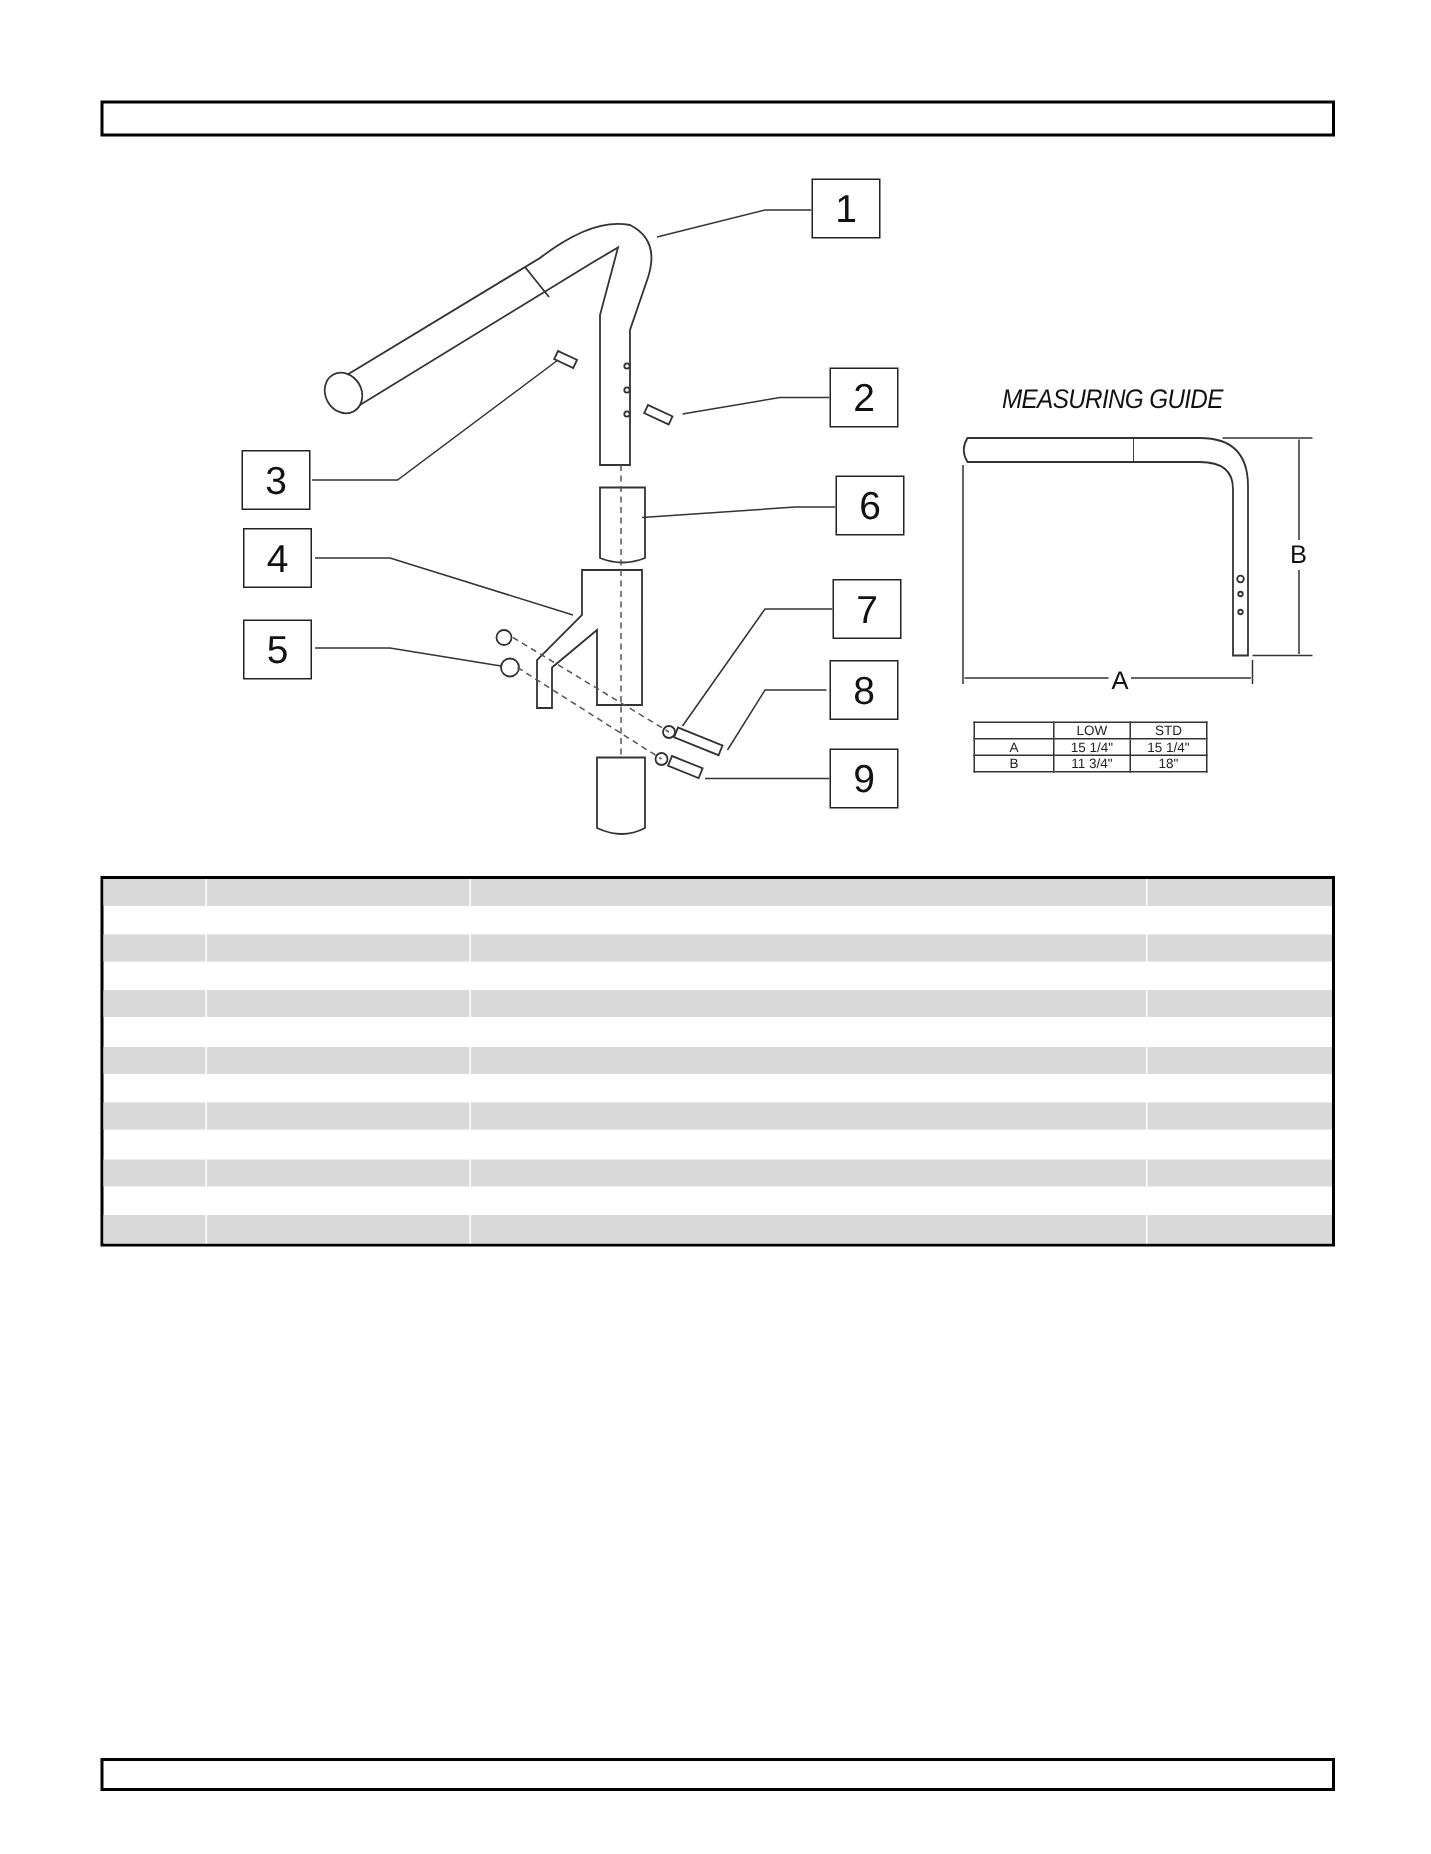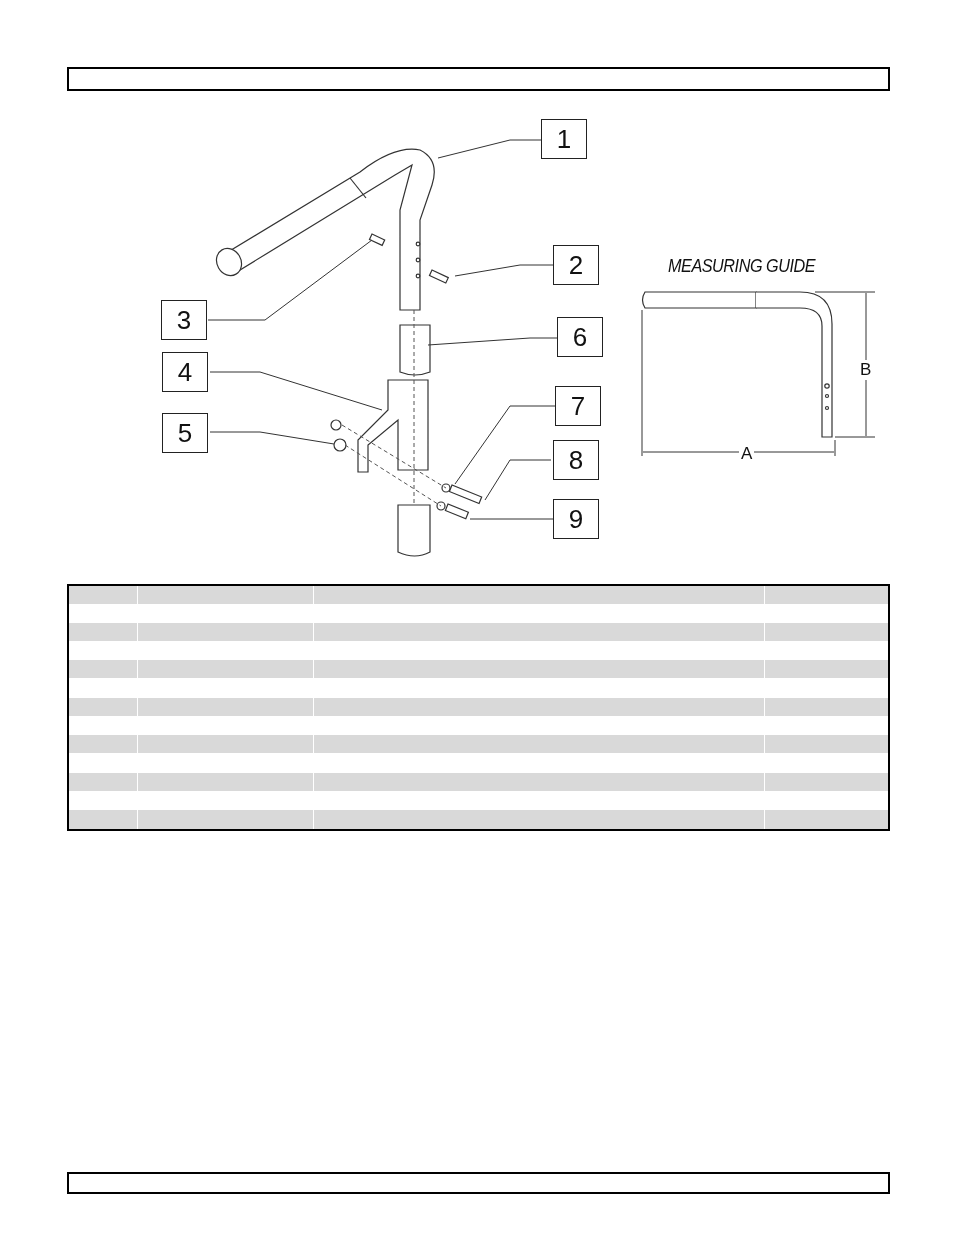--- a/index.html
+++ b/index.html
@@ -95,20 +95,39 @@
   <div class="callout" style="left:162px;top:413px;">5</div>
   <div class="callout" style="left:557px;top:317px;">6</div>
   <div class="callout" style="left:555px;top:386px;">7</div>
   <div class="callout" style="left:553px;top:440px;">8</div>
   <div class="callout" style="left:553px;top:499px;">9</div>
 
   <div class="guide-title">MEASURING GUIDE</div>
   <div class="dim-label" style="left:739px;top:444px;background:#fff;padding:0 2px;">A</div>
   <div class="dim-label" style="left:858px;top:360px;background:#fff;padding:0 2px;">B</div>
 
+  <table class="mtable">
+    <tbody>
+        <tr>
+      <td class="c0"></td>
+      <td class="c1">LOW</td>
+      <td class="c2">STD</td>
+    </tr>
+    <tr>
+      <td>A</td>
+      <td>15 1/4"</td>
+      <td>15 1/4"</td>
+    </tr>
+    <tr>
+      <td>B</td>
+      <td>11 3/4"</td>
+      <td>18"</td>
+    </tr>
+  </tbody>
+    </table>
 </div>
 
 <div class="parts">
   <div class="prow gray" style="top:0;height:18px;">
     <div class="cell" style="width:68px"></div>
       <div class="cell" style="width:176px"></div>
       <div class="cell" style="width:451px"></div>
       <div class="cell" style="width:124px"></div>
   </div>
   <div class="prow" style="top:18px;height:19px;">

